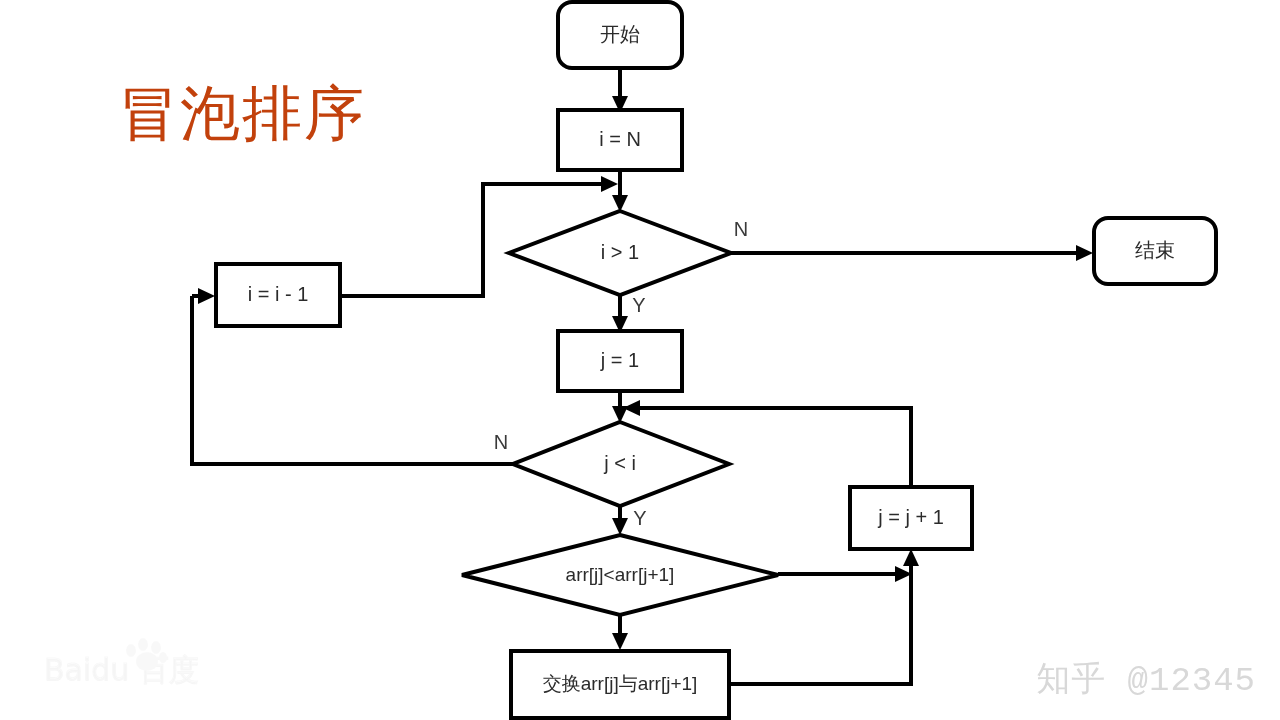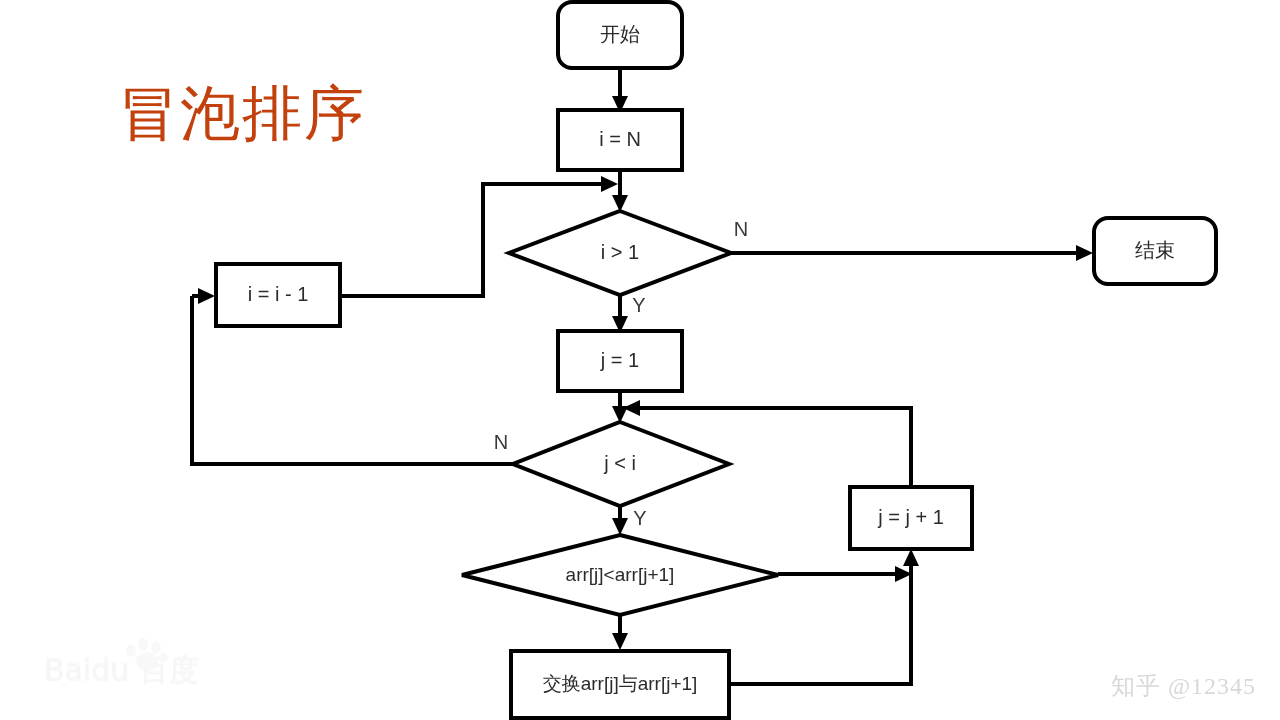--- a/index.html
+++ b/index.html
@@ -55,22 +55,22 @@
     letter-spacing: 2px;
     color: #c2410c;
     white-space: nowrap;
     user-select: none;
   }
 
   #zhihu-watermark {
     position: absolute;
     right: 24px;
     bottom: 18px;
-    font-family: Liberation Serif, serif;
-    font-size: 24px;
+    font-family: Liberation Mono, monospace;
+    font-size: 34px;
     color: #d8d8d8;
     letter-spacing: 1px;
     white-space: nowrap;
     user-select: none;
   }
 
   #baidu-watermark {
     position: absolute;
     left: 44px;
     bottom: 28px;

